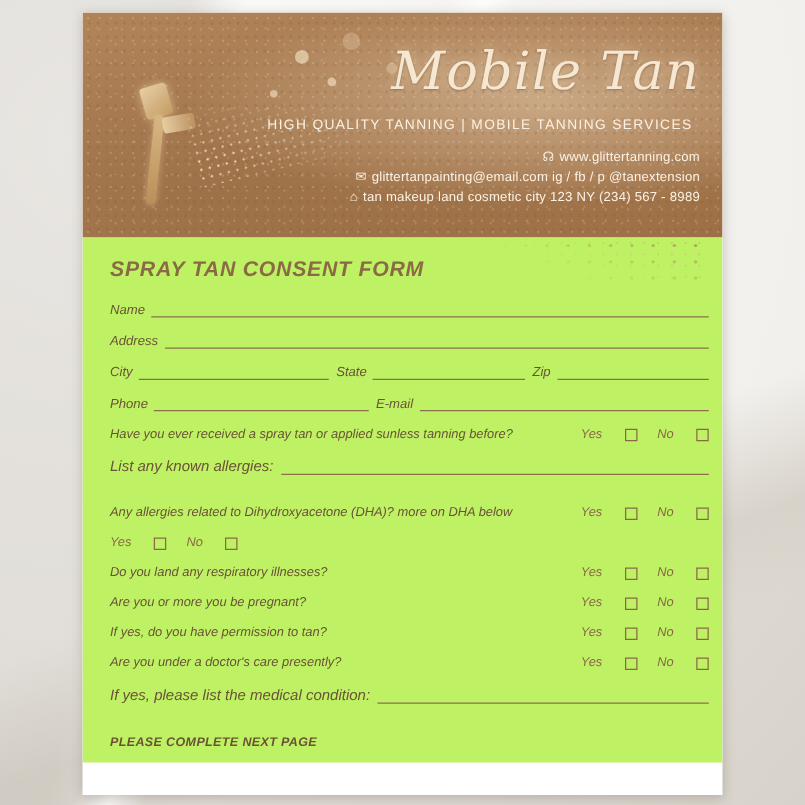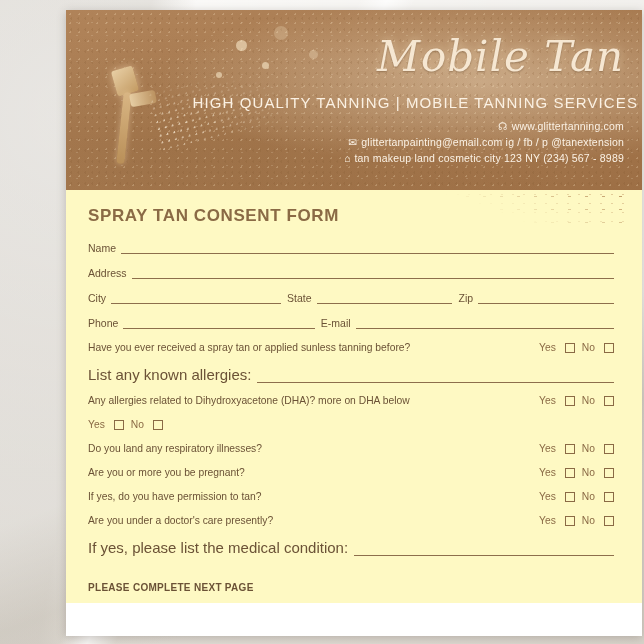--- a/index.html
+++ b/index.html
@@ -17,21 +17,21 @@
     background:
       linear-gradient(115deg, rgba(255,255,255,0) 38%, rgba(255,255,255,.75) 41%, rgba(255,255,255,0) 44%),
       linear-gradient(100deg, rgba(190,184,174,.35) 20%, rgba(255,255,255,0) 26%),
       linear-gradient(160deg, rgba(255,255,255,.6) 60%, rgba(200,194,184,.25) 72%, rgba(255,255,255,0) 80%);
     pointer-events:none;
   }
 
   .sheet{
     position:absolute;
     left:66px;top:10px;
-    width:576px;height:626px;
+    width:512px;height:626px;
     background:#ffffff;
     box-shadow:0 2px 9px rgba(80,70,60,.28);
     overflow:hidden;
   }
 
   
   .header{
     position:relative;
     height:180px;
     background:
@@ -61,22 +61,22 @@
     position:absolute;right:18px;top:22px;
     font-family:"DejaVu Serif", serif;
     font-style:italic;
     font-size:42px;
     color:#f6e7d2;
     text-shadow:0 1px 2px rgba(90,60,30,.45), 0 0 10px rgba(255,235,200,.45);
     letter-spacing:1px;
     white-space:nowrap;
   }
   .tagline{
-    position:absolute;right:4px;top:84px;
-    font-size:15px;letter-spacing:1.1px;
+    position:absolute;right:24px;top:84px;
+    font-size:11px;letter-spacing:1.1px;
     color:#fbf1e3;
     white-space:nowrap;
   }
   .contact{
     position:absolute;right:18px;top:108px;
     text-align:right;
     color:#fbf2e5;
     font-size:10.5px;
     line-height:16px;
     letter-spacing:.2px;
@@ -106,21 +106,21 @@
   .mist{
     position:absolute;left:52px;top:14px;width:130px;height:60px;
     background-image:radial-gradient(rgba(255,243,222,.85) 1px, transparent 1px);
     background-size:7px 7px;
     -webkit-mask-image:radial-gradient(ellipse at 0% 70%, #000 0%, rgba(0,0,0,.35) 55%, transparent 78%);
     mask-image:radial-gradient(ellipse at 0% 70%, #000 0%, rgba(0,0,0,.35) 55%, transparent 78%);
     transform:rotate(-14deg);
   }
 
   
-  .body{padding:14px 28px 10px 22px;position:relative;background:#fef9c3;}
+  .body{padding:14px 11px 10px 22px;position:relative;background:#bef264;font-style:italic;}
   .confetti{
     position:absolute;right:10px;top:0;width:190px;height:34px;
     background-image:
       radial-gradient(rgba(183,142,92,.85) 1.3px, transparent 1.3px),
       radial-gradient(rgba(205,170,120,.6) 1px, transparent 1px);
     background-size:17px 13px, 11px 9px;
     -webkit-mask-image:linear-gradient(200deg,#000 10%,transparent 70%);
     mask-image:linear-gradient(200deg,#000 10%,transparent 70%);
   }
   .form-title{
@@ -130,26 +130,26 @@
 
   .row{display:flex;align-items:flex-end;margin-bottom:13px;font-size:10.5px;color:#6e5437;margin-top:8px;}
   .lbl{white-space:nowrap;margin-right:5px;color:#6b5236;}
   .ln{flex:1;border-bottom:1px solid #8d6f4c;height:11px;}
 
   .q{
     display:flex;align-items:center;justify-content:space-between;
     font-size:10.3px;color:#6b5236;margin-bottom:13px;
   }
   .q .qt{white-space:nowrap;}
-  .yn{display:flex;align-items:center;gap:7px;font-size:10.3px;color:#8a6a45;white-space:nowrap;justify-content:space-between;}
+  .yn{display:flex;align-items:center;gap:16px;font-size:10.3px;color:#8a6a45;white-space:nowrap;justify-content:space-between;}
   .box{
     display:inline-block;width:8px;height:8px;border:1px solid #8a6a45;
     vertical-align:middle;margin-left:2px;
   }
-  .fill-row{display:flex;align-items:flex-end;margin-bottom:12px;font-size:15px;color:#6b5236;}
+  .fill-row{display:flex;align-items:flex-end;margin-bottom:25px;font-size:12px;color:#6b5236;}
   .fill-row .lbl{margin-right:6px;}
   .fill-row .ln{border-bottom:1px solid #8d6f4c;}
 
   .footer-note{
     margin-top:26px;font-size:10px;font-weight:bold;letter-spacing:.3px;color:#6b5236;
   }
 </style>
 </head>
 <body>
 

